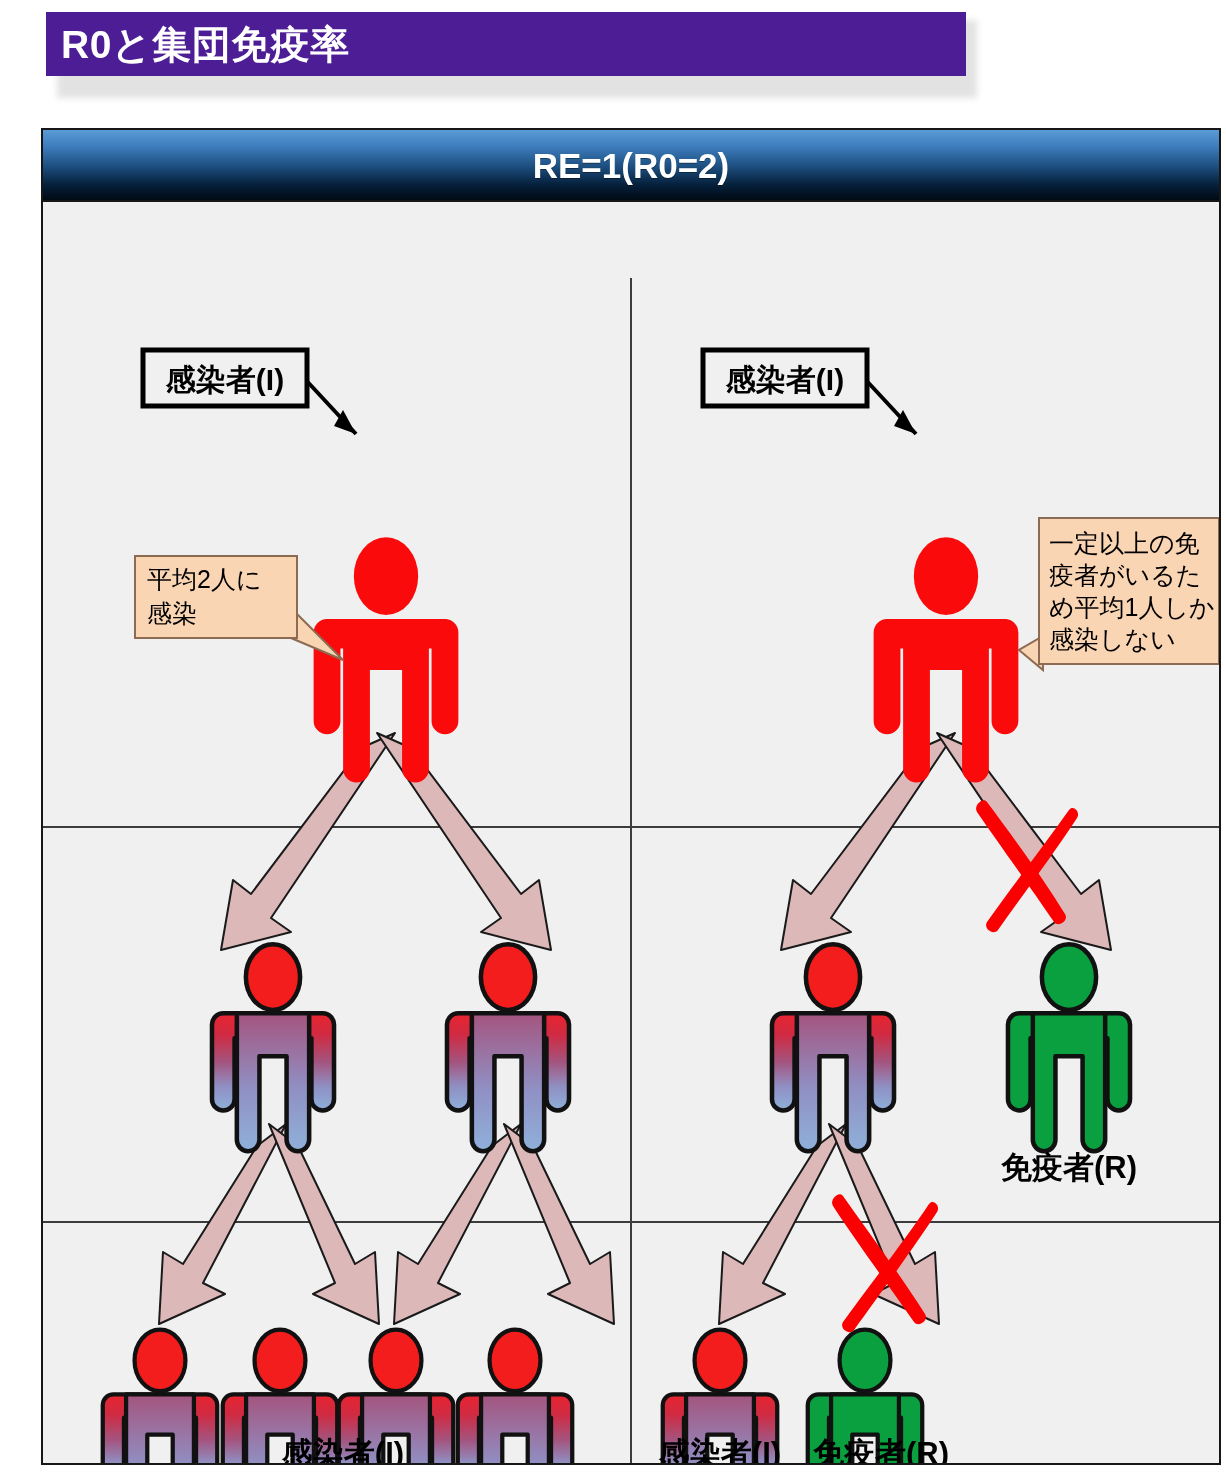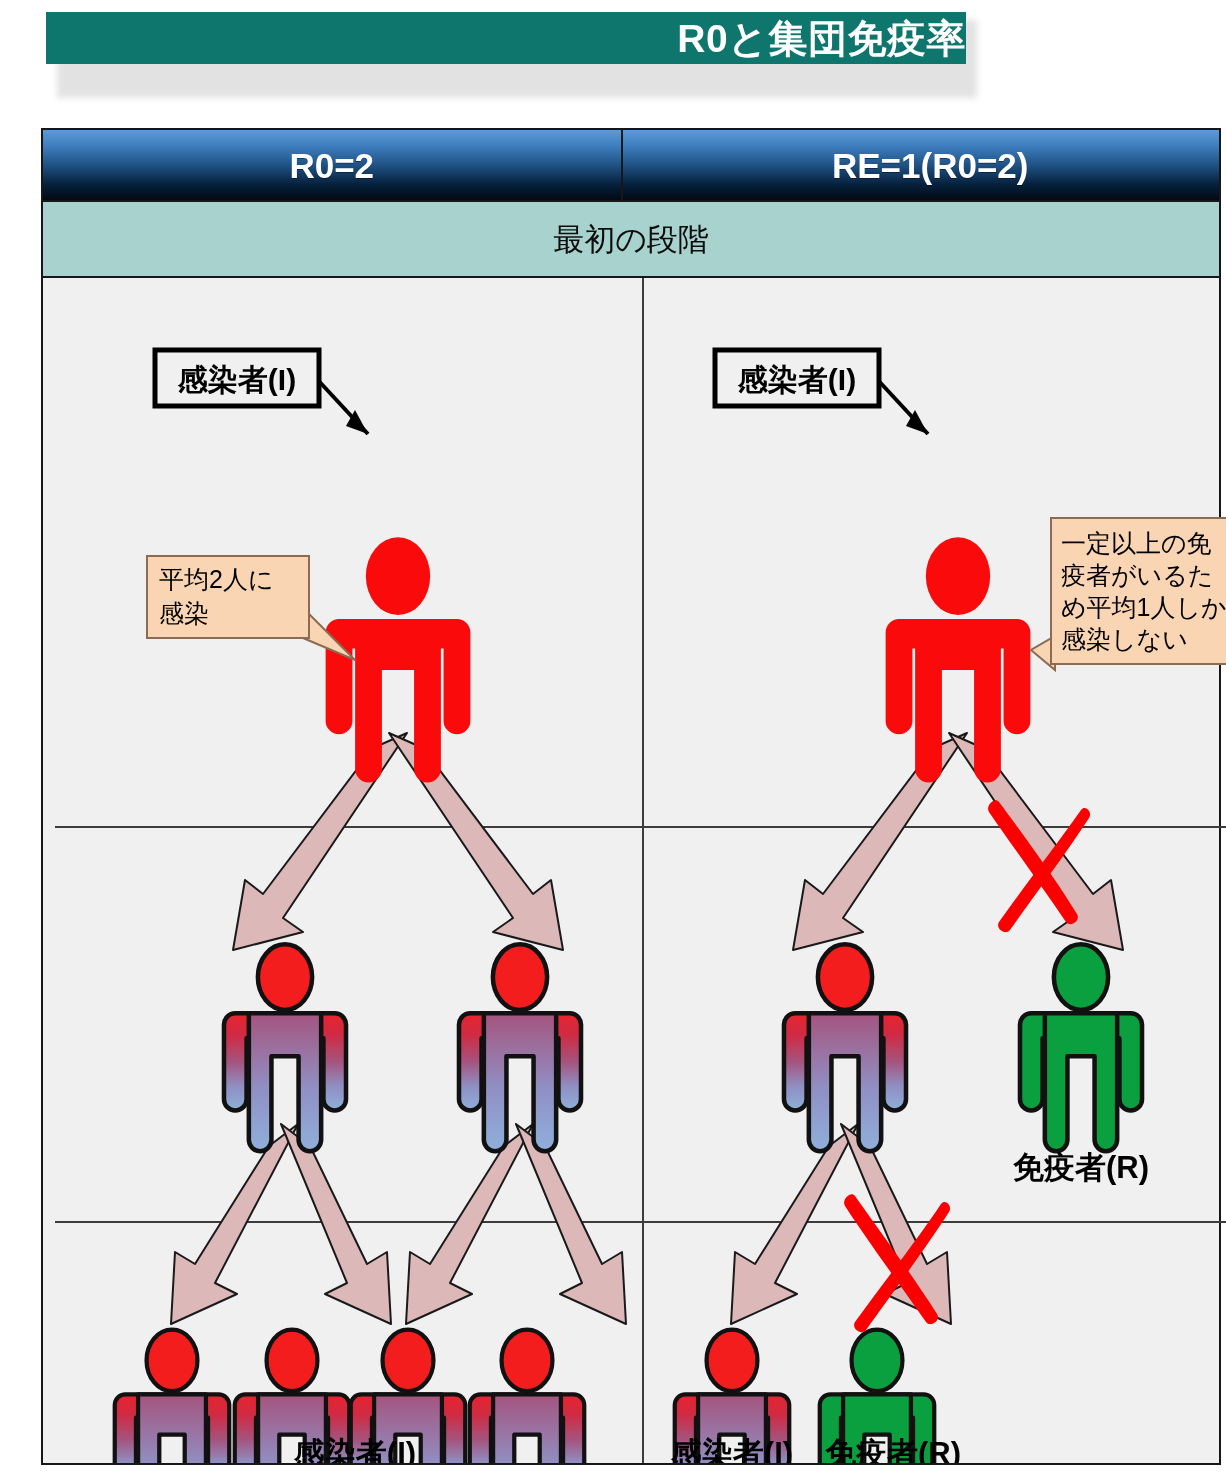--- a/index.html
+++ b/index.html
@@ -8,23 +8,23 @@
     font-family:"Liberation Sans","DejaVu Sans",sans-serif;
   }
   #root{position:absolute;inset:0;}
 
   
   .title-shadow{
     position:absolute;left:57px;top:20px;width:920px;height:78px;
     background:#d9d9d9;filter:blur(3px);opacity:.75;
   }
   .title-bar{
-    position:absolute;left:46px;top:12px;width:920px;height:52px;
-    background:#0f766e;
-    display:flex;align-items:center;justify-content:flex-end;
+    position:absolute;left:46px;top:12px;width:920px;height:64px;
+    background:#4c1d95;
+    display:flex;align-items:center;
   }
   .title-text{
     color:#ffffff;font-size:39px;font-weight:bold;letter-spacing:.5px;
     padding-left:15px;line-height:1;white-space:nowrap;
   }
 
   
   .table-wrap{
     position:absolute;left:41px;top:128px;width:1180px;height:1337px;
     border:2px solid #171717;background:#f0f0f0;box-sizing:border-box;
@@ -43,48 +43,42 @@
   }
   .sub-row{display:flex;height:76px;}
   .sub-cell{
     flex:1 1 0;background:#a8d2cd;
     display:flex;align-items:center;justify-content:center;
     border-bottom:2px solid #171717;box-sizing:border-box;
   }
   .sub-cell + .sub-cell{border-left:2px solid #171717;}
   .sub-cell span{color:#0d0d0d;font-size:31px;line-height:1;white-space:nowrap;}
 
-  .body-area{position:relative;height:841px;margin-left:12px;}
+  .body-area{position:relative;height:841px;}
   .body-svg{position:absolute;left:0;top:0;}
 </style>
 </head>
 <body>
 
 <div id="root">
 
   <div class="title-shadow"></div>
   <div class="title-bar">
     <div class="title-text">R0と集団免疫率</div>
   </div>
 
   <div class="table-wrap">
 
     <div class="hdr-row">
       <div class="hdr-cell">
-        <span>R0=2</span>
-      </div>
-      <div class="hdr-cell">
         <span>RE=1(R0=2)</span>
       </div>
     </div>
 
     <div class="sub-row">
-      <div class="sub-cell">
-        <span>最初の段階</span>
-      </div>
     </div>
 
     <div class="body-area">
       <svg class="body-svg" width="1176" height="1185" viewBox="0 0 1176 1185">
         <defs>
           <linearGradient id="gradBody" x1="0" y1="0" x2="0" y2="1">
             <stop offset="0%" stop-color="#e8242f"></stop>
             <stop offset="22%" stop-color="#d02a42"></stop>
             <stop offset="50%" stop-color="#a4547e"></stop>
             <stop offset="75%" stop-color="#8f8fc2"></stop>

